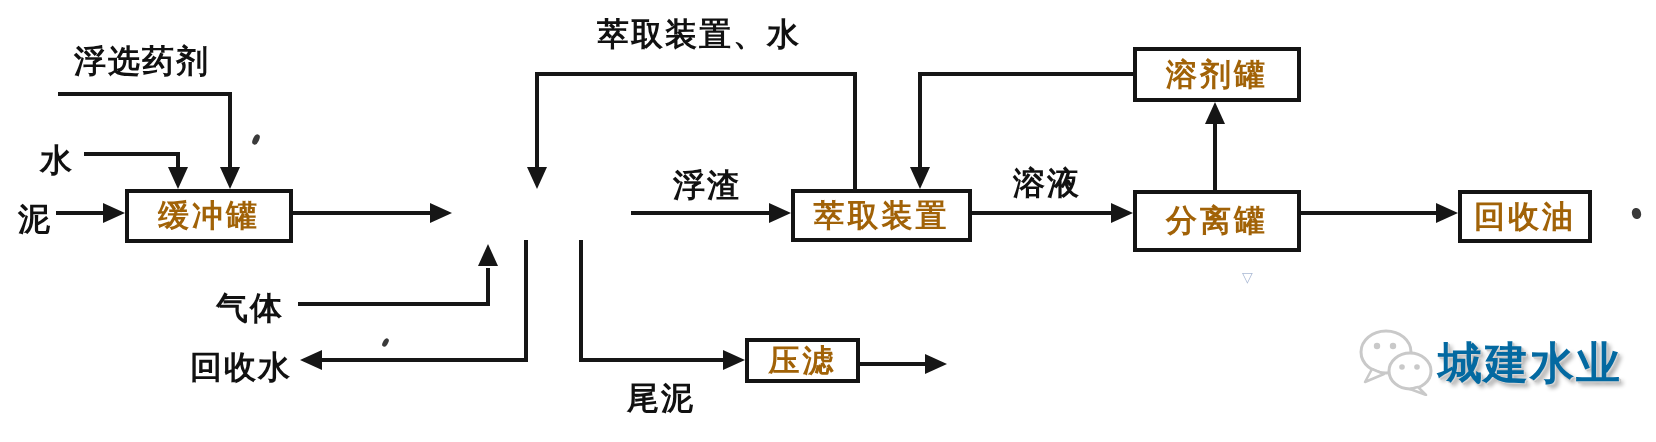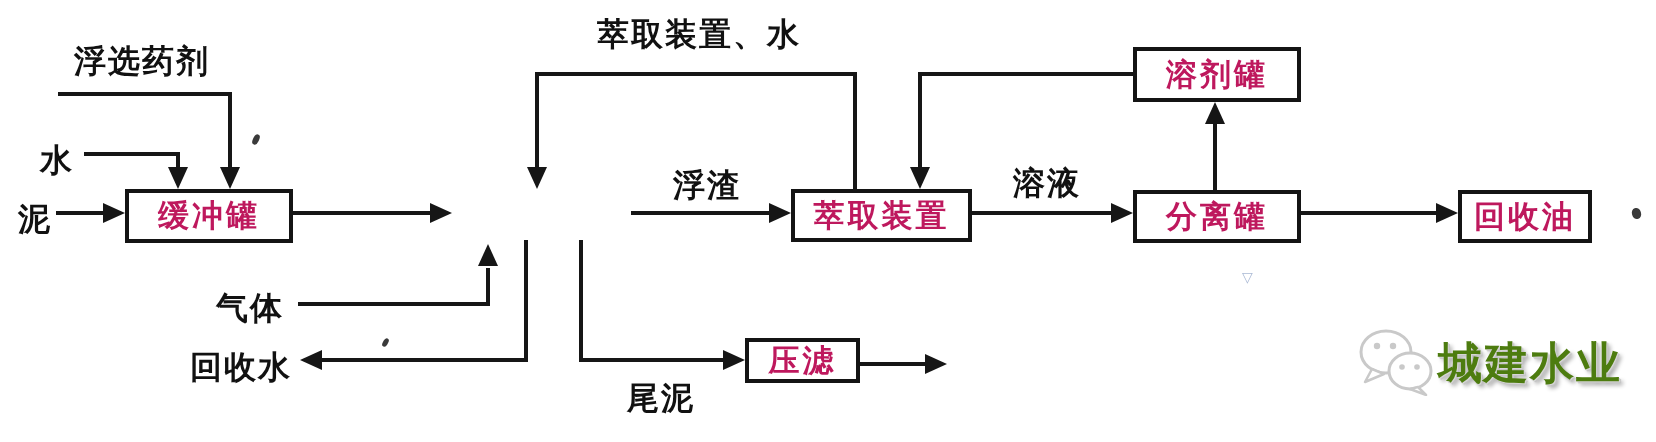--- a/index.html
+++ b/index.html
@@ -1,49 +1,49 @@
 <!DOCTYPE html>
 <html><head>
 <meta charset="utf-8">
 <style>
   html,body{margin:0;padding:0;background:#fff;}
   body{font-family:"Liberation Sans","DejaVu Sans",sans-serif;}
   .canvas{position:relative;width:1656px;height:442px;background:#fff;overflow:hidden;}
   .box{position:absolute;box-sizing:border-box;border:4px solid #141414;background:#fff;
        display:flex;align-items:center;justify-content:center;font-weight:bold;
-       font-size:31px;letter-spacing:3px;color:#be185d;white-space:nowrap;}
+       font-size:31px;letter-spacing:3px;color:#a16207;white-space:nowrap;}
   .lbl{position:absolute;font-weight:bold;font-size:32px;color:#111;letter-spacing:2px;white-space:nowrap;}
   .ln{position:absolute;background:#161616;}
   .ah{position:absolute;width:0;height:0;}
   .ah-right{border-left:22px solid #161616;border-top:10px solid transparent;border-bottom:10px solid transparent;}
   .ah-left{border-right:22px solid #161616;border-top:10px solid transparent;border-bottom:10px solid transparent;}
   .ah-down{border-top:22px solid #161616;border-left:10px solid transparent;border-right:10px solid transparent;}
   .ah-up{border-bottom:22px solid #161616;border-left:10px solid transparent;border-right:10px solid transparent;}
   .mark{position:absolute;background:#3a3a3a;border-radius:45%;}
   .blue-mark{position:absolute;color:#a9b8d4;font-size:14px;font-weight:bold;}
   .watermark{position:absolute;left:1350px;top:318px;width:280px;height:84px;display:flex;align-items:center;}
   .wm-text{position:absolute;left:88px;top:16px;font-size:44px;font-weight:bold;letter-spacing:2px;
-           color:#4d7c0f;white-space:nowrap;
+           color:#0369a1;white-space:nowrap;
            text-shadow:1px 1px 0 #d6d6d6, 2px 2px 1px #c2c2c2, 4px 4px 4px #ababab;}
 </style>
 </head>
 <body>
 
 <div class="canvas">
 
   <div class="box" style="left:125px;top:189px;width:168px;height:54px">
     <span>缓冲罐</span>
   </div>
   <div class="box" style="left:791px;top:189px;width:181px;height:53px">
     <span>萃取装置</span>
   </div>
   <div class="box" style="left:1133px;top:47px;width:168px;height:55px">
     <span>溶剂罐</span>
   </div>
-  <div class="box" style="left:1133px;top:190px;width:168px;height:53px">
+  <div class="box" style="left:1133px;top:190px;width:168px;height:62px">
     <span>分离罐</span>
   </div>
   <div class="box" style="left:1458px;top:190px;width:134px;height:53px">
     <span>回收油</span>
   </div>
   <div class="box" style="left:745px;top:338px;width:115px;height:45px">
     <span>压滤</span>
   </div>
 
   <div class="lbl" style="left:74px;top:40px">浮选药剂</div>

